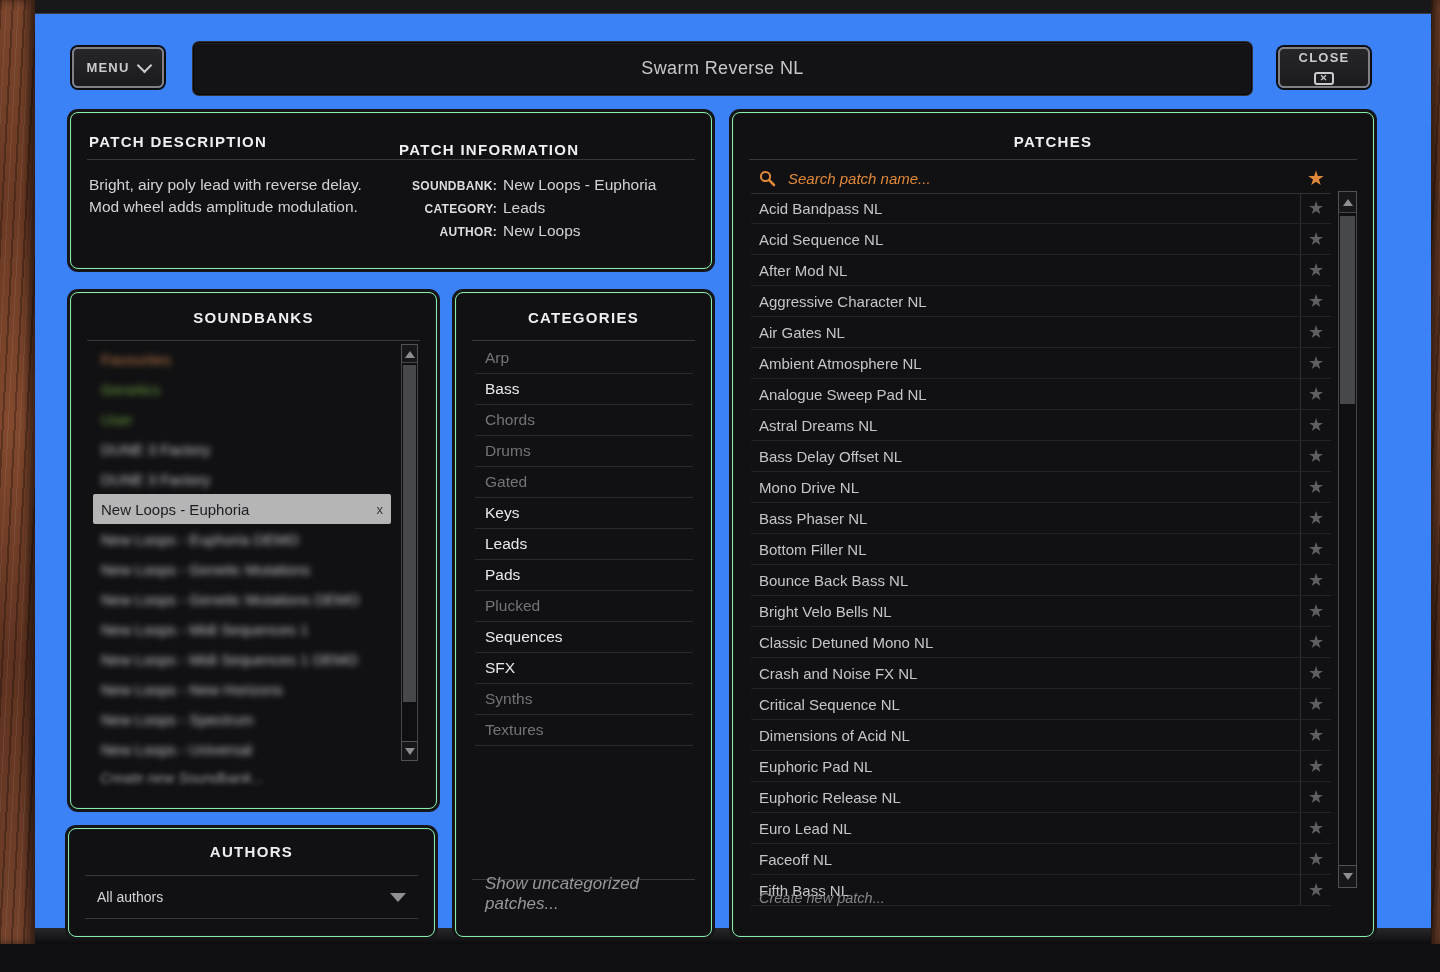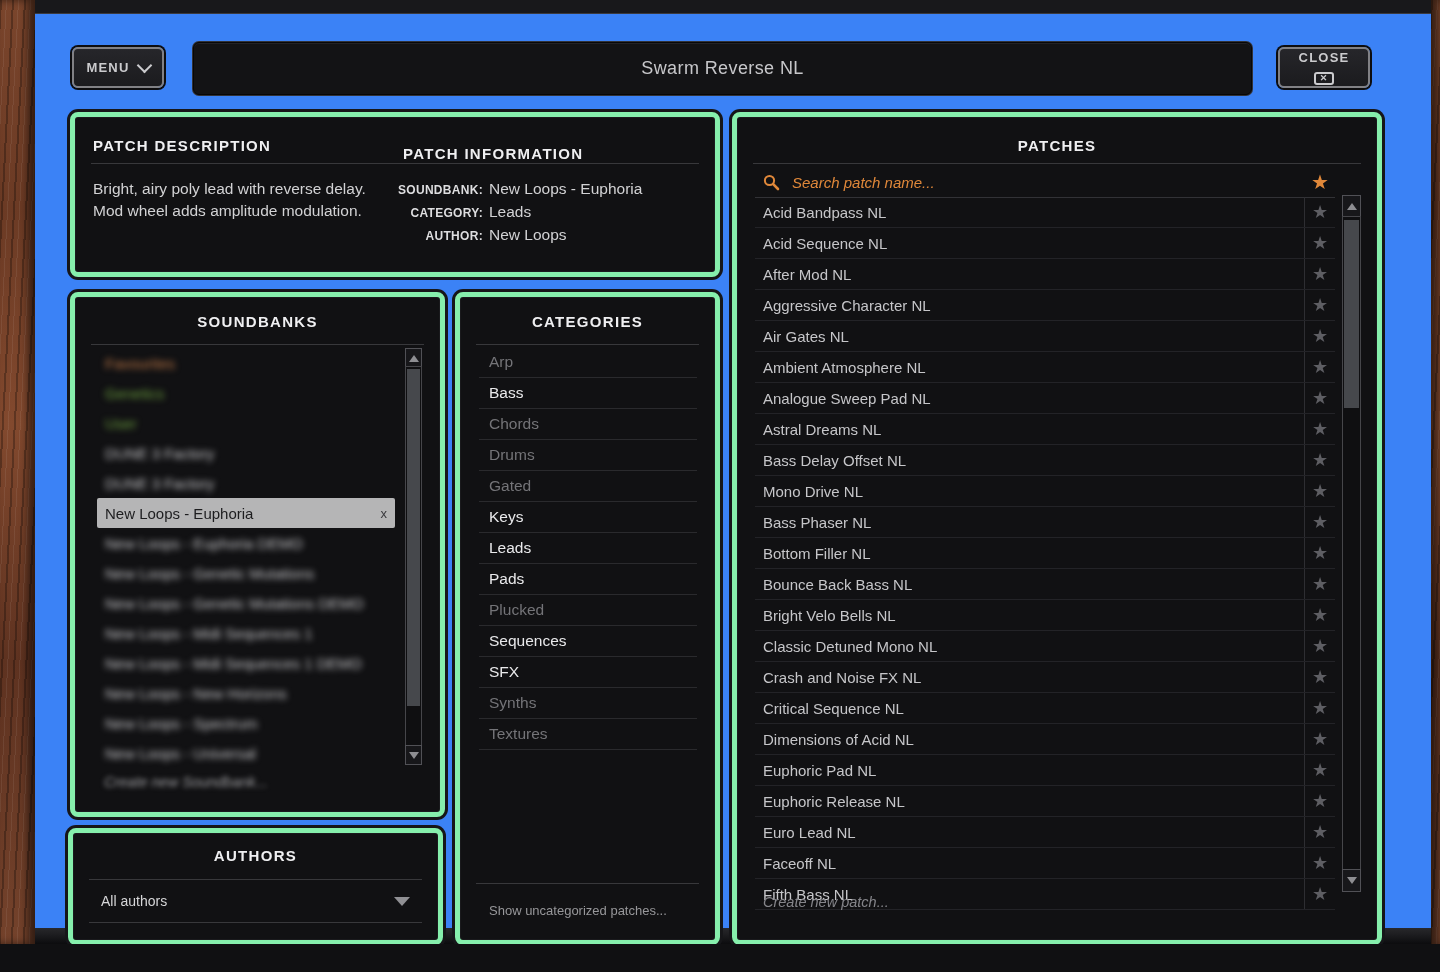--- a/index.html
+++ b/index.html
@@ -26,33 +26,33 @@
   .chev{width:9px;height:9px;border-right:2.5px solid #cbcbce;border-bottom:2.5px solid #cbcbce;
         transform:rotate(45deg);margin-top:-5px;}
   .close-ic{width:16px;height:15px;border:2px solid #cbcbce;border-radius:3px;display:flex;
         align-items:center;justify-content:center;}
   .close-ic i{font-style:normal;font-size:9px;font-weight:bold;line-height:1;}
   .title-display{position:absolute;left:193px;top:42px;width:1057px;height:51px;background:#131315;
         border:1px solid #070708;border-radius:6px;display:flex;align-items:center;justify-content:center;
         box-shadow:inset 0 1px 0 #222225, 0 0 0 1px #323236;color:#c7c7ca;font-size:18px;letter-spacing:.4px;}
 
   
-  .panel{position:absolute;background:#111113;border:5px solid #86efac;border-radius:8px;
+  .panel{position:absolute;background:#111113;border:1px solid #86efac;border-radius:8px;
          box-shadow:0 0 0 3px #161619, inset 0 0 0 1px #1a1a1d;}
   .cap{position:absolute;margin:0;font-size:15px;font-weight:bold;letter-spacing:1.3px;color:#efeff1;}
   .cap.center{left:0;right:0;text-align:center;}
   .hr{position:absolute;left:16px;right:16px;border-top:1px solid #38383b;}
 
   .desc-panel{left:70px;top:112px;width:640px;height:155px;}
   .desc-panel .hr{top:46px;}
   .desc-title{left:18px;top:20px;}
   .info-title{left:328px;top:28px;}
   .desc-text{position:absolute;left:18px;top:61px;font-size:15.5px;line-height:22px;color:#d2d2d4;}
   .info-grid{position:absolute;left:320px;top:61px;}
-  .info-row{display:flex;align-items:baseline;line-height:22px;}
+  .info-row{display:flex;align-items:baseline;line-height:22px;margin-left:18px;}
   .info-label{width:88px;text-align:right;font-weight:bold;font-size:12px;letter-spacing:.3px;color:#dedee0;padding-right:6px;}
   .info-value{font-size:15.5px;color:#d2d2d4;}
 
   
   .sb-panel{left:70px;top:292px;width:365px;height:515px;}
   .sb-panel .cap{top:16px;}
   .sb-panel .hr{top:47px;}
   .sb-list{position:absolute;left:22px;top:51px;width:298px;}
   .sb-row{height:30px;display:flex;align-items:center;padding:0 8px;font-size:15px;color:#c6c6c9;cursor:pointer;}
   .sb-row .sb-label{white-space:nowrap;}
@@ -68,21 +68,21 @@
 
   
   .cat-panel{left:455px;top:292px;width:255px;height:643px;}
   .cat-panel .cap{top:16px;}
   .cat-panel .hr.top{top:47px;}
   .cat-list{position:absolute;left:19px;top:50px;right:18px;}
   .cat-row{height:30px;line-height:30px;border-bottom:1px solid #2a2a2d;padding-left:10px;font-size:15.5px;cursor:pointer;}
   .cat-row.dim .cat-label{color:#747478;}
   .cat-row.on .cat-label{color:#e9e9eb;}
   .cat-hr-bottom{position:absolute;left:16px;right:16px;bottom:56px;border-top:1px solid #38383b;}
-  .cat-footer{position:absolute;left:29px;bottom:22px;color:#97979a;font-size:13px;cursor:pointer;}
+  .cat-footer{position:absolute;left:29px;bottom:22px;font-style:italic;color:#97979a;font-size:17px;cursor:pointer;}
 
   
   .authors-panel{left:68px;top:828px;width:365px;height:107px;}
   .authors-panel .cap{top:14px;}
   .authors-panel .hr{top:46px;}
   .authors-row{position:absolute;left:16px;right:16px;top:47px;height:42px;border-bottom:1px solid #38383b;
                display:flex;align-items:center;cursor:pointer;}
   .authors-value{padding-left:12px;font-size:14px;color:#d6d6d8;}
   .dd-tri{margin-left:auto;margin-right:12px;width:0;height:0;border-left:8px solid transparent;
           border-right:8px solid transparent;border-top:9px solid #909094;}

